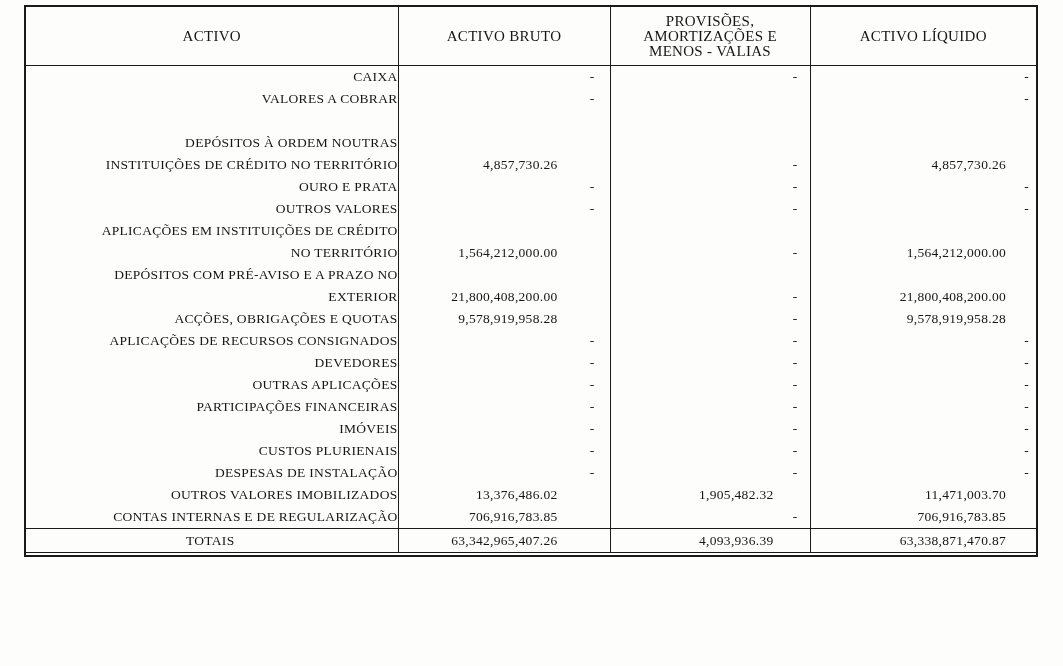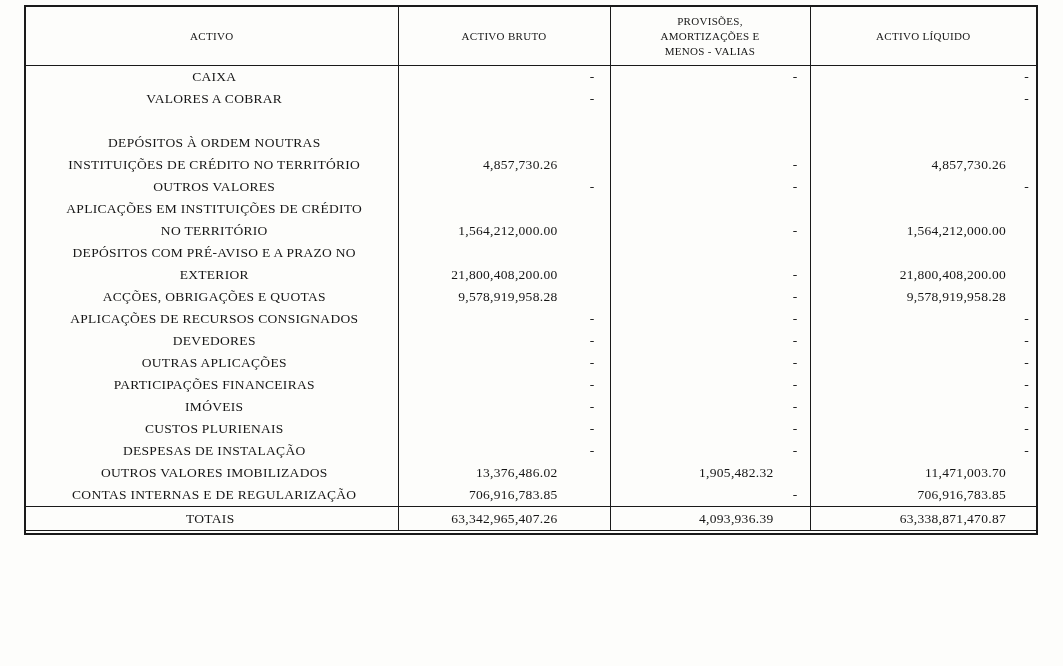--- a/index.html
+++ b/index.html
@@ -34,21 +34,21 @@
     border-collapse: collapse;
     table-layout: fixed;
     color: #161616;
   }
   th {
     font-weight: normal;
     text-align: center;
     vertical-align: middle;
     border-bottom: 1.4px solid #1a1a1a;
     height: 54px;
-    font-size: 11px;
+    font-size: 15px;
     letter-spacing: 0.3px;
     padding: 2px 4px;
     white-space: nowrap;
     overflow: hidden;
   }
   .hline {
     display: block;
     line-height: 15px;
   }
   td {
@@ -59,21 +59,21 @@
     letter-spacing: 0.3px;
     white-space: nowrap;
     overflow: hidden;
   }
   .sep {
     border-right: 1px solid #1a1a1a;
   }
   .label-cell {
     padding-left: 5px;
     border-right: 1px solid #1a1a1a;
-    text-align: center;
+    text-align: right;
   }
   .num-cell {
     text-align: right;
   }
   .col-bruto {
     border-right: 1px solid #1a1a1a;
     padding-right: 52px;
   }
   .col-provisoes {
     border-right: 1px solid #1a1a1a;
@@ -146,20 +146,26 @@
             <td class="num-cell col-provisoes"></td>
             <td class="num-cell col-liquido"></td>
           </tr>
           <tr>
             <td class="label-cell">INSTITUIÇÕES DE CRÉDITO NO TERRITÓRIO</td>
             <td class="num-cell col-bruto">4,857,730.26</td>
             <td class="num-cell col-provisoes dash">-</td>
             <td class="num-cell col-liquido">4,857,730.26</td>
           </tr>
           <tr>
+            <td class="label-cell">OURO E PRATA</td>
+            <td class="num-cell col-bruto dash">-</td>
+            <td class="num-cell col-provisoes dash">-</td>
+            <td class="num-cell col-liquido dash">-</td>
+          </tr>
+          <tr>
             <td class="label-cell">OUTROS VALORES</td>
             <td class="num-cell col-bruto dash">-</td>
             <td class="num-cell col-provisoes dash">-</td>
             <td class="num-cell col-liquido dash">-</td>
           </tr>
           <tr>
             <td class="label-cell">APLICAÇÕES EM INSTITUIÇÕES DE CRÉDITO</td>
             <td class="num-cell col-bruto"></td>
             <td class="num-cell col-provisoes"></td>
             <td class="num-cell col-liquido"></td>

